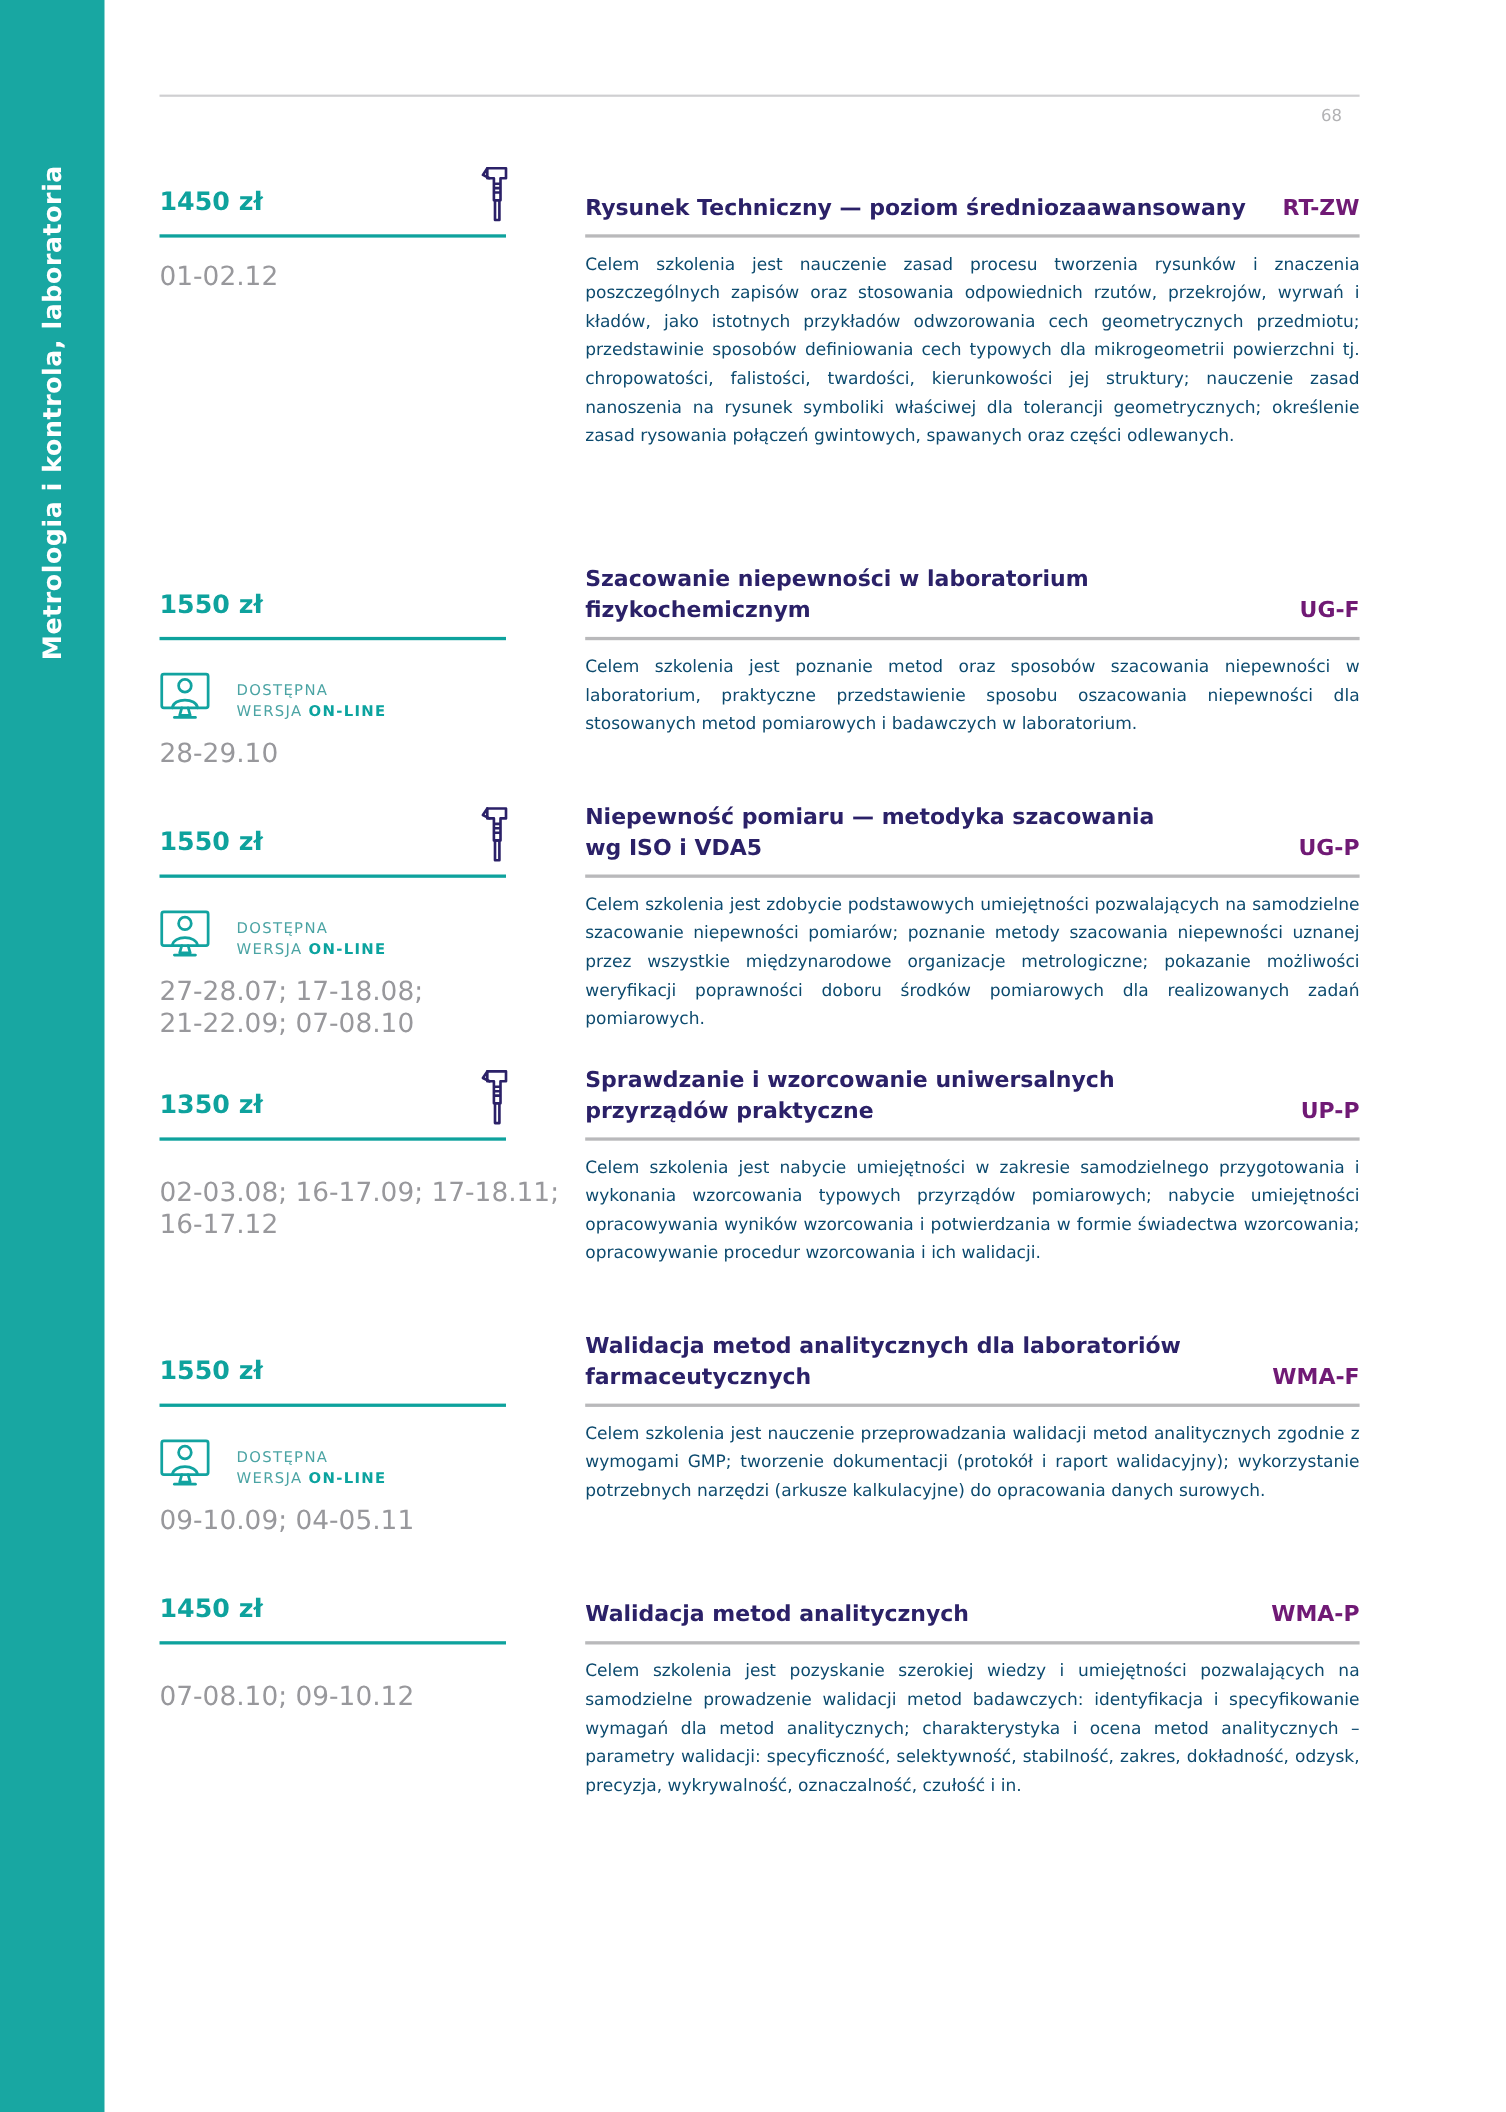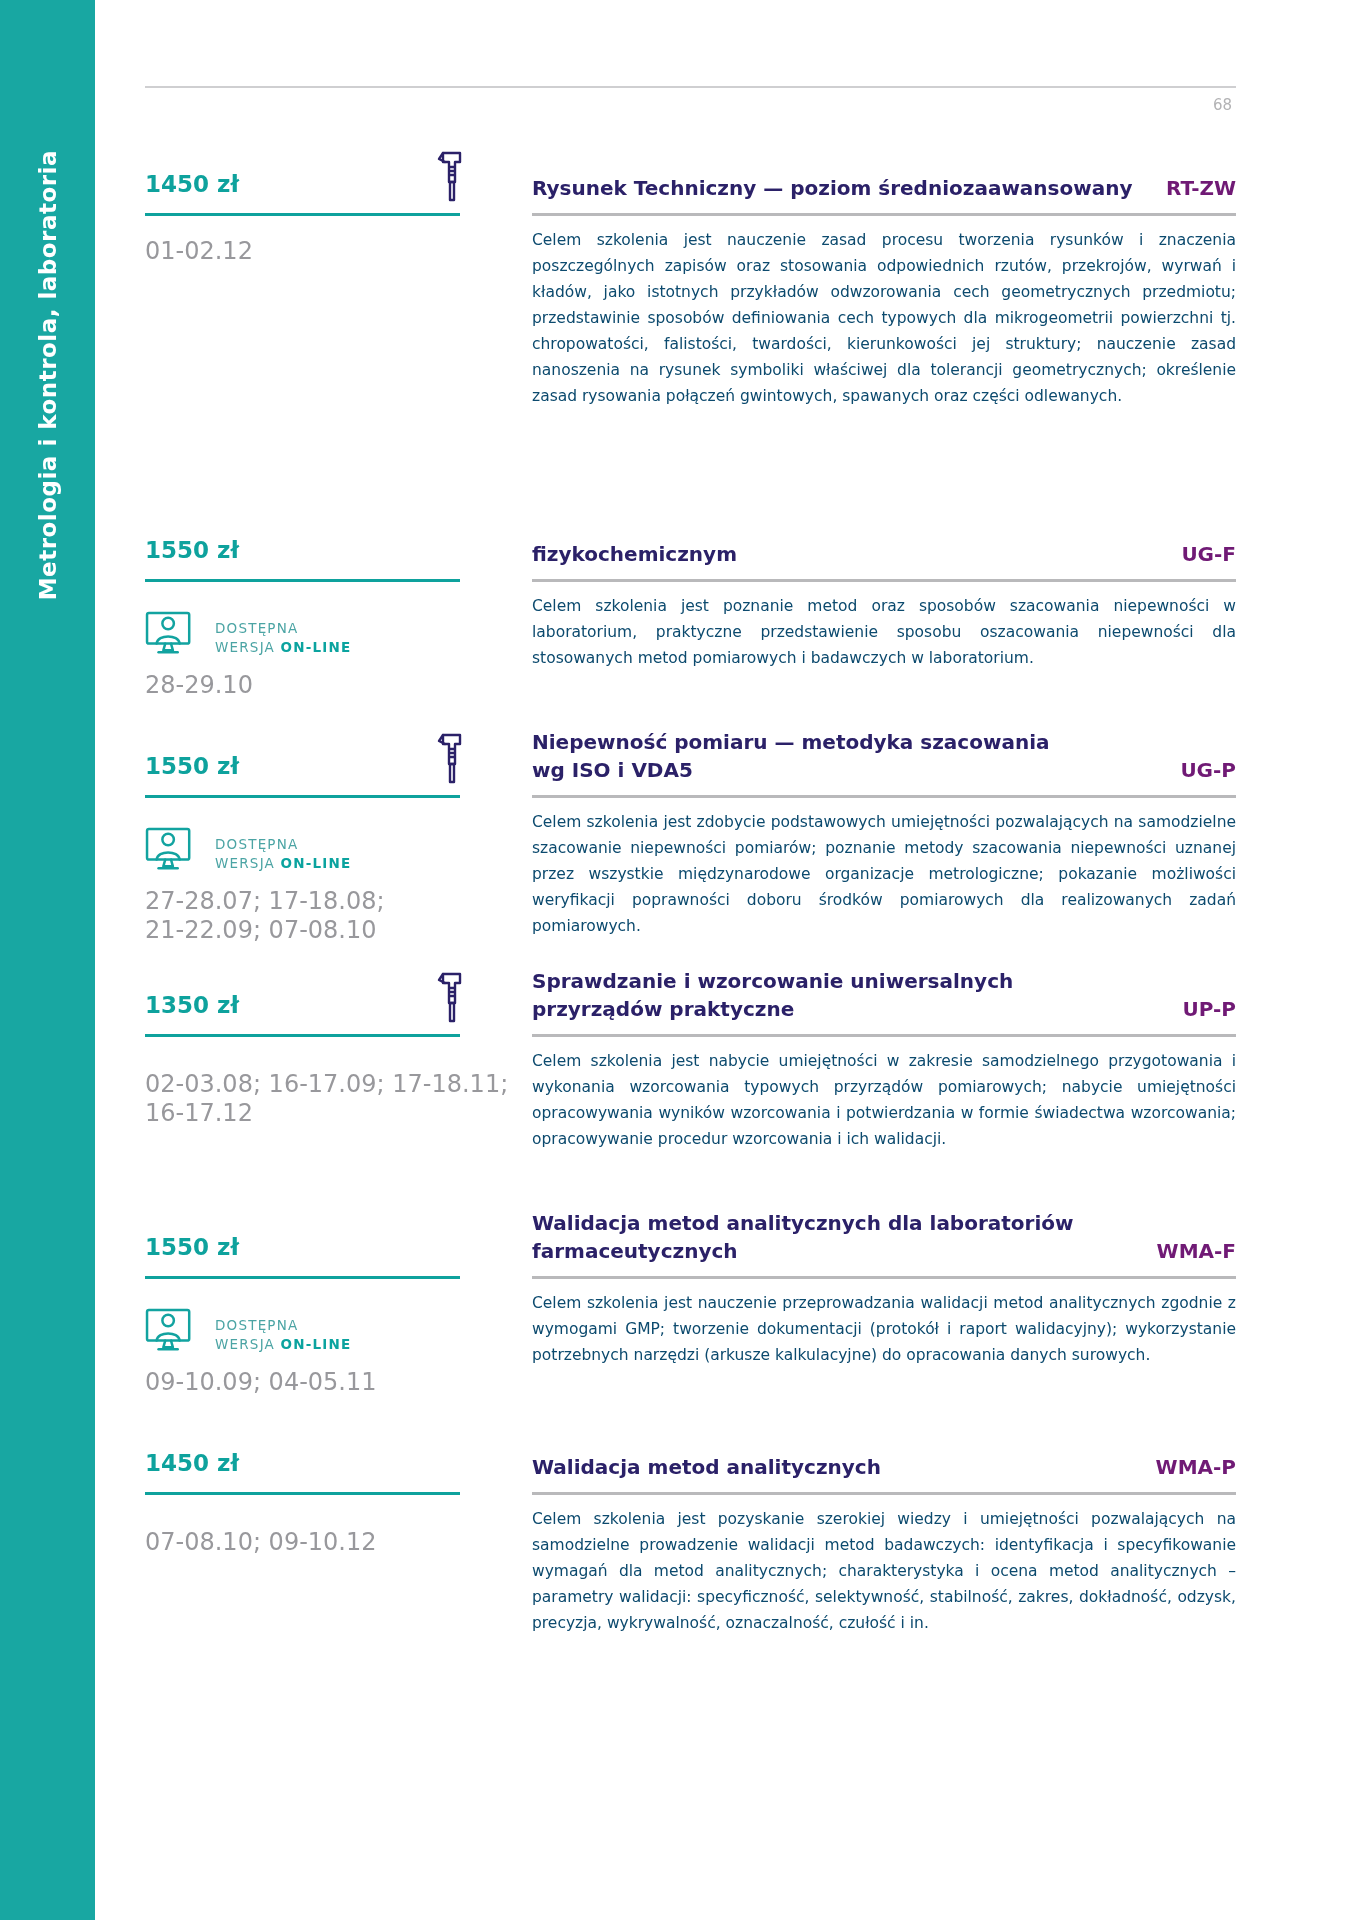--- a/index.html
+++ b/index.html
@@ -14,21 +14,21 @@
   }
   .sidebar-label{
     position:absolute;top:150px;left:50%;transform:translateX(-50%) ;
     writing-mode:vertical-rl;text-orientation:mixed;
     transform:translateX(-50%) rotate(180deg);
     color:#ffffff;font-weight:bold;font-size:23px;letter-spacing:.5px;white-space:nowrap;
   }
   
   .content{position:absolute;left:145px;top:0;width:1091px;height:1920px;}
   .top-rule{position:absolute;top:86px;left:0;width:1091px;height:2px;background:#cfcfd1;}
-  .page-number{position:absolute;top:96px;right:4px;font-size:15px;color:#b2b2b4;}
+  .page-number{position:absolute;top:96px;right:16px;font-size:15px;color:#b2b2b4;}
 
   .course{position:absolute;left:0;width:1091px;}
   .rule-l{position:absolute;top:0;left:0;width:315px;height:3px;background:#0ea29d;}
   .rule-r{position:absolute;top:0;left:387px;width:704px;height:3px;background:#b9b9bb;}
   .price{
     position:absolute;bottom:100%;left:0;margin-bottom:16px;
     color:#0ea29d;font-weight:bold;font-size:23px;white-space:nowrap;
   }
   .caliper{position:absolute;bottom:100%;left:292px;margin-bottom:5px;}
   .trow{
@@ -80,20 +80,21 @@
     <div class="dates d-high">
       <div>01-02.12</div>
     </div>
   </div>
 
   <div class="course" style="top:579px">
     <div class="price">1550 zł</div>
     <div class="rule-l"></div>
     <div class="trow">
       <div class="title">
+        <div>Szacowanie niepewności w laboratorium</div>
         <div>fizykochemicznym</div>
       </div>
       <div class="code">UG-F</div>
     </div>
     <div class="rule-r"></div>
     <p class="desc">Celem szkolenia jest poznanie metod oraz sposobów szacowania niepewności w laboratorium, praktyczne przedstawienie sposobu oszacowania niepewności dla stosowanych metod pomiarowych i badawczych w laboratorium.</p>
     <div class="badge">
       <svg width="52" height="46" viewBox="0 0 54 48" fill="none" stroke="#12a3a0" stroke-width="2.6" stroke-linejoin="round" stroke-linecap="round">
         <rect x="2" y="2" width="44" height="32" rx="2"></rect>
         <circle cx="24" cy="13" r="6"></circle>

